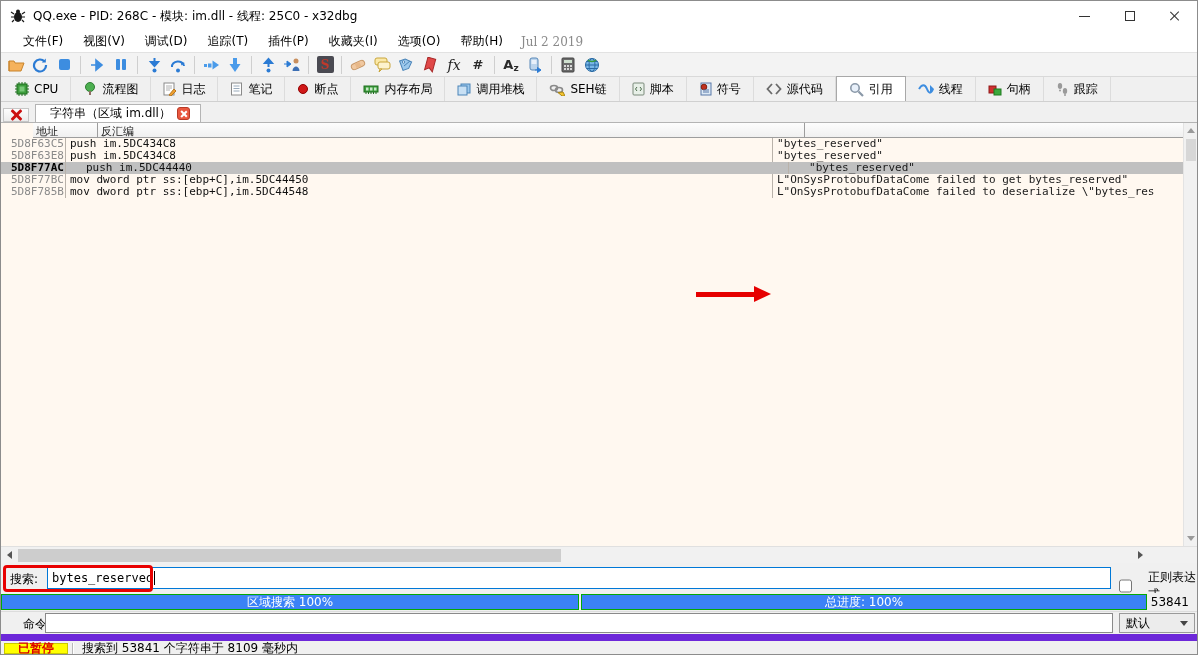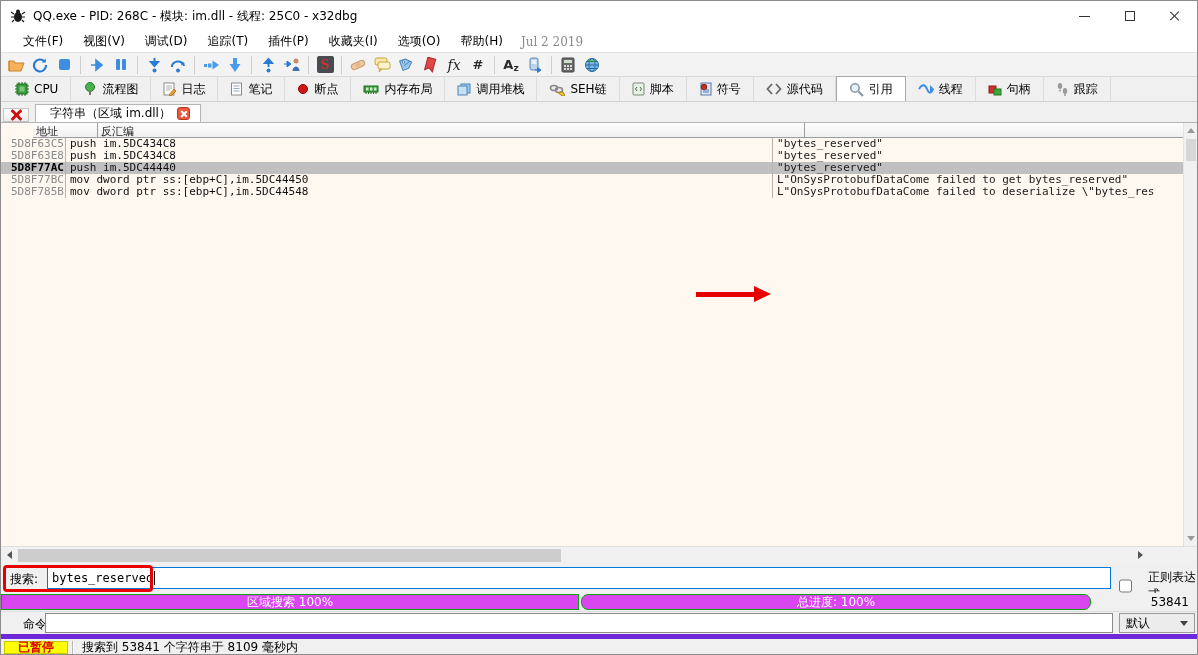--- a/index.html
+++ b/index.html
@@ -55,21 +55,21 @@
 
   
   .tablewrap { top:122px; height:423px; background:#fff8f0; display:flex; flex-direction:column; }
   .thead { height:15px; display:flex; background:linear-gradient(#fdfdfd,#f0f0f0); border-bottom:1px solid #9d9d9d; font-size:11px; color:#1a1a1a; flex:0 0 auto;margin-left:32px; }
   .thead .hcell { padding:1px 3px; border-right:1px solid #9d9d9d; }
   .c-addr { width:65px; flex:0 0 auto; }
   .c-dis  { width:707px; flex:0 0 auto; }
   .c-str  { flex:1 1 auto; }
   .tbody { position:relative; flex:1 1 auto; font-family:"DejaVu Sans Mono", monospace; font-size:11px; }
   .trow { display:flex; height:12px; line-height:12px; white-space:pre; }
-  .trow.selected { background:#c0c0c0; }
+  .trow.selected { background:#c0c0c0;gap:16px; }
   .trow .cell { overflow:hidden; }
   .trow .c-addr { padding-left:10px; color:#8a8a8a; border-right:1px solid #b9b2aa; }
   .trow.selected .c-addr { color:#000; font-weight:bold; }
   .trow .c-dis { padding-left:4px; color:#111; border-right:1px solid #b9b2aa; }
   .trow .c-str { padding-left:4px; color:#1a1a1a; }
   .match { border-bottom:2px solid #ff0000; }
   .vfill { position:relative; flex:1 1 auto; }
   .vline { position:absolute; top:0; bottom:0; width:0; border-left:1px solid #b9b2aa; }
   .vline.a { left:65px; } .vline.b { left:772px; }
 
@@ -98,34 +98,34 @@
   .searchrow { top:562px; height:30px; background:#f0f0f0; }
   .search-label { position:absolute; left:9px; top:8px; }
   .search-input { position:absolute; left:46px; top:4px; width:1064px; height:22px; background:#fff; border:1px solid #0078d7; display:flex; align-items:center; padding-left:4px; font-family:"DejaVu Sans Mono", monospace; font-size:12px; }
   .caret { width:1px; height:14px; background:#000; margin-left:1px; }
   .regex-wrap { position:absolute; left:1118px; top:6px; display:flex; align-items:center; gap:16px; }
   .regex-wrap input { width:14px; height:14px; }
   .anno-rect { position:absolute; left:2px; top:2px; width:150px; height:27px; border:3px solid #e80000; border-radius:4px; pointer-events:none; z-index:5; }
 
   
   .progressrow { top:592px; height:18px; background:#f0f0f0; }
-  .pbar { position:absolute; top:1px; height:16px; background:#d946ef; border:1px solid #04a804; color:#fff; display:flex; align-items:center; justify-content:center; font-size:12px; }
-  .pbar.left { left:0; width:578px; } .pbar.right { left:580px; width:510px;border-radius:7px; }
+  .pbar { position:absolute; top:1px; height:16px; background:#3b82f6; border:1px solid #04a804; color:#fff; display:flex; align-items:center; justify-content:center; font-size:12px; }
+  .pbar.left { left:0; width:578px; } .pbar.right { left:580px; width:566px; }
   .pcount { position:absolute; right:8px; top:2px; color:#000; }
 
   
   .commandrow { top:610px; height:23px; background:#f0f0f0; border-top:1px solid #dcdcdc; }
   .cmd-label { position:absolute; left:22px; top:4px; }
   .cmd-input { position:absolute; left:44px; top:1px; width:1068px; height:20px; border:1px solid #8a8a8a; background:#fff; font-size:12px; padding:0 4px; font-family:"DejaVu Sans Mono", monospace; }
   .cmd-dropdown { position:absolute; left:1118px; top:1px; width:76px; height:20px; background:#ececec; border:1px solid #9a9a9a; display:flex; align-items:center; }
   .cmd-dropdown .dd-label { flex:1; padding-left:6px; }
   .dd-arrow { width:0; height:0; border-left:4px solid transparent; border-right:4px solid transparent; border-top:5px solid #444; margin-right:6px; }
 
   
-  .statusbar { top:633px; height:22px; background:#f0f0f0; border-top:5px solid #6d28d9; display:flex; align-items:center; }
+  .statusbar { top:633px; height:22px; background:#f0f0f0; border-top:7px solid #6d28d9; display:flex; align-items:center; }
   .status-badge { margin:2px 0 2px 3px; width:64px; align-self:stretch; background:#ffff00; border:1px solid #c8c800; color:#dd0000; font-weight:bold; display:flex; align-items:center; justify-content:center; }
   .sb-sep { width:2px; align-self:stretch; margin:2px 4px; border-left:1px solid #b8b8b8; border-right:1px solid #fff; }
   .status-msg { padding-left:4px; }
   .sb-right { margin-left:auto; display:flex; align-items:center; align-self:stretch; }
   .sb-empty { width:106px; align-self:stretch; margin:2px 0; border-left:1px solid #b8b8b8; }
   .debug-time { display:flex; gap:8px; padding:0 8px; align-self:stretch; align-items:center; margin:2px 0; border-left:1px solid #b8b8b8; }
 
   svg { display:block; }
 </style>
 </head>

